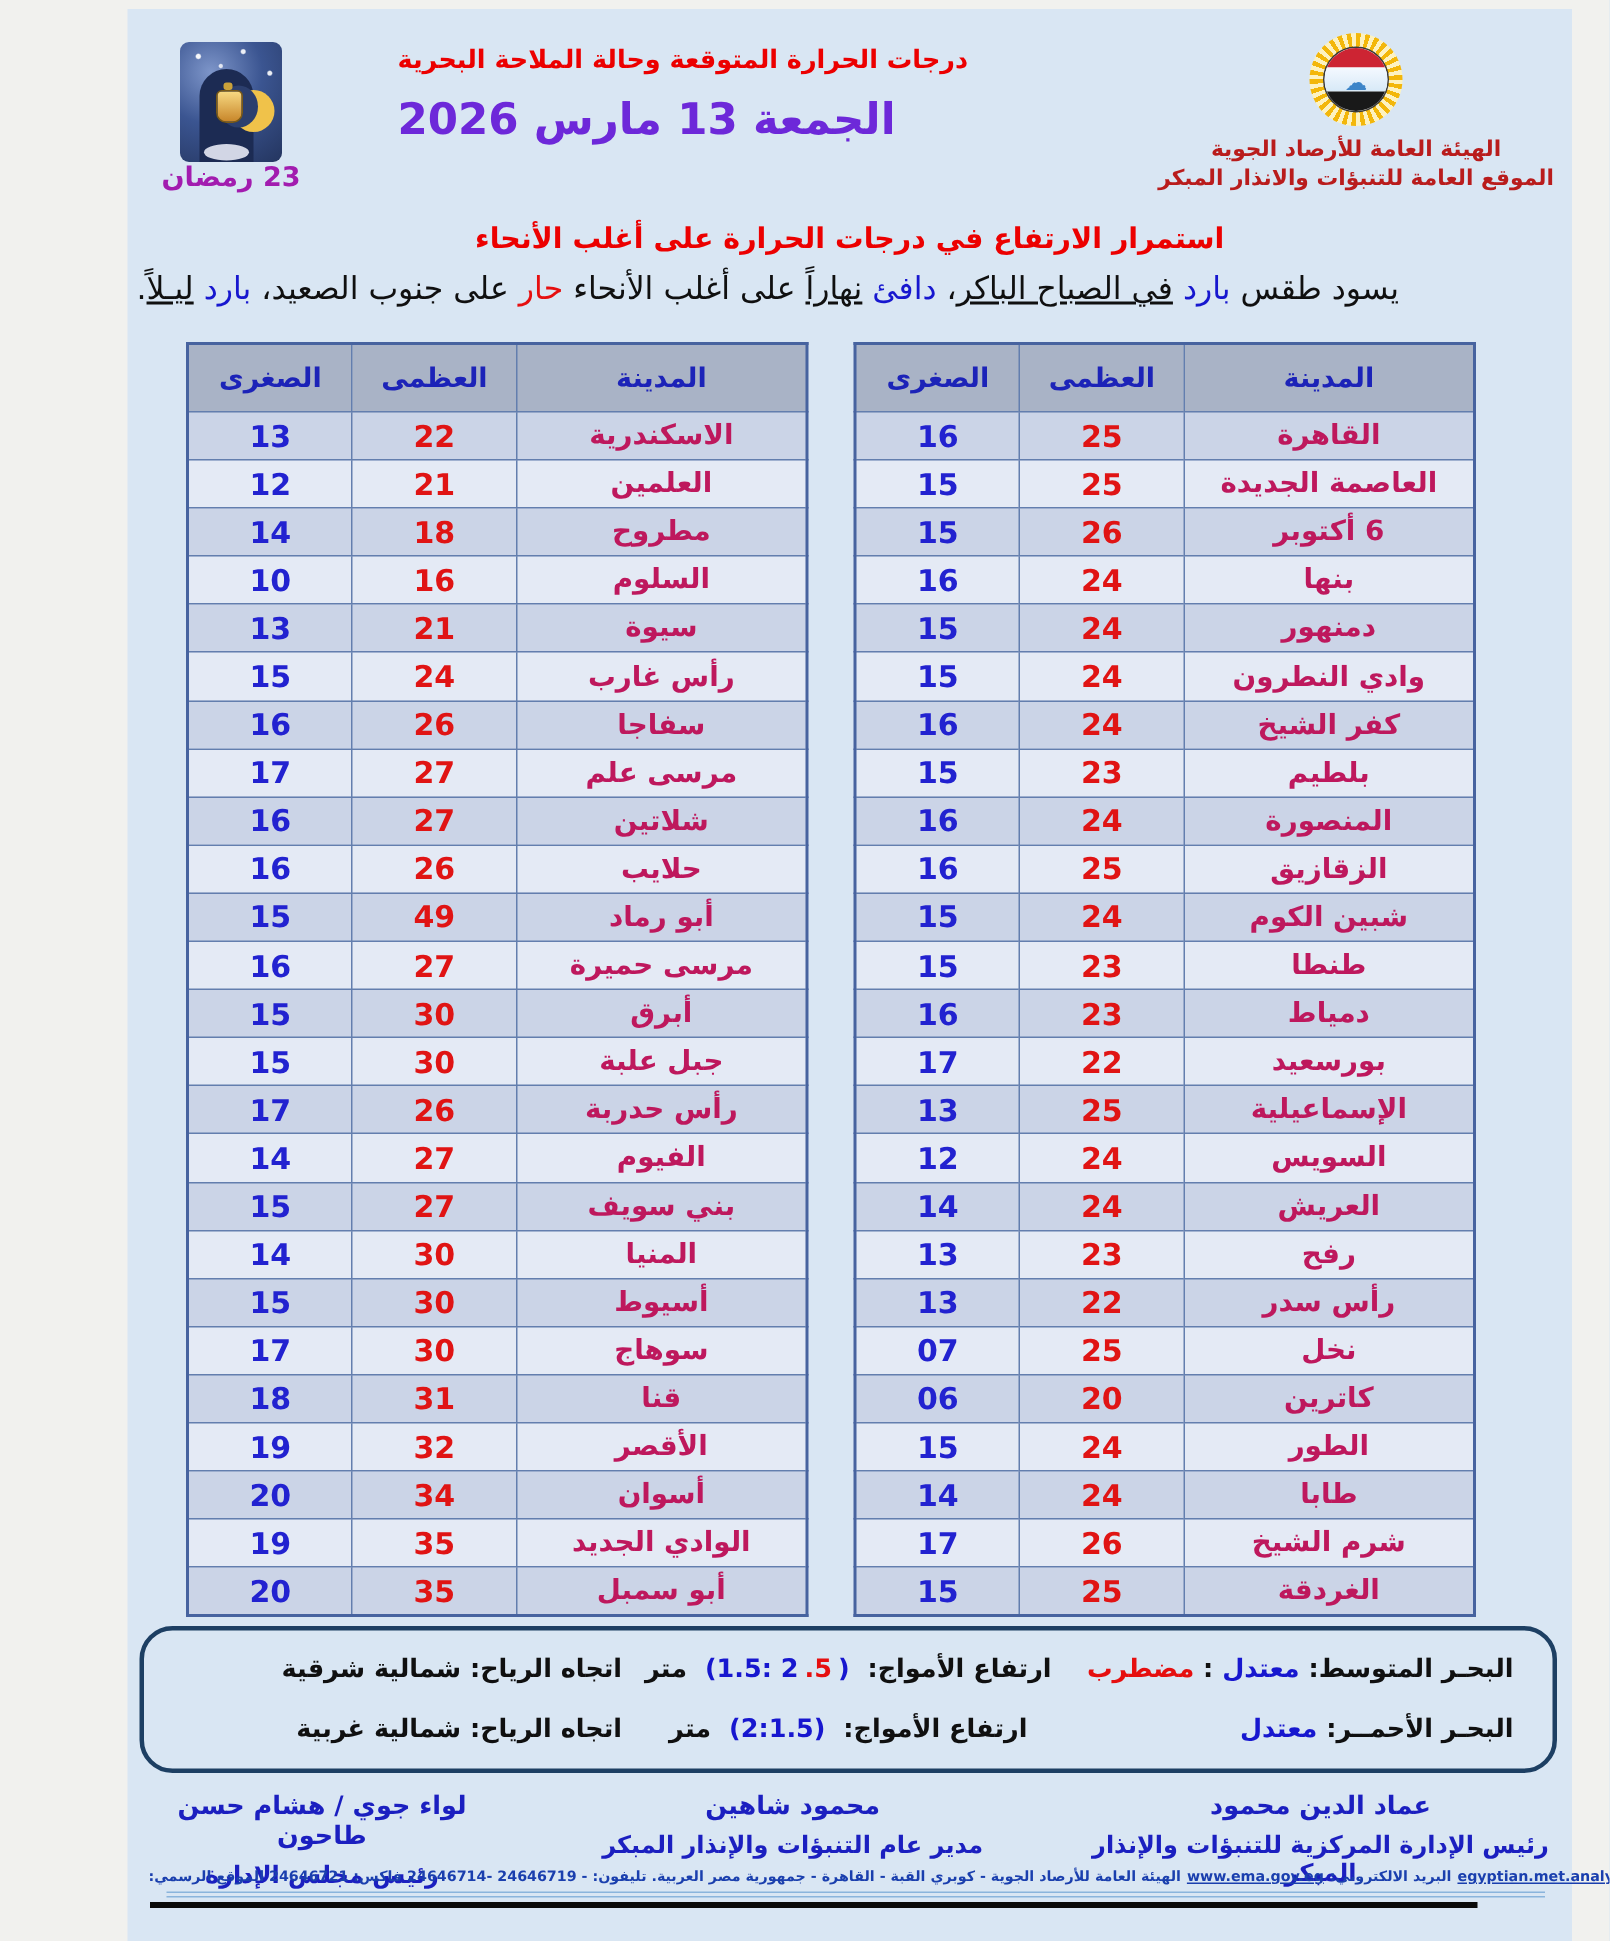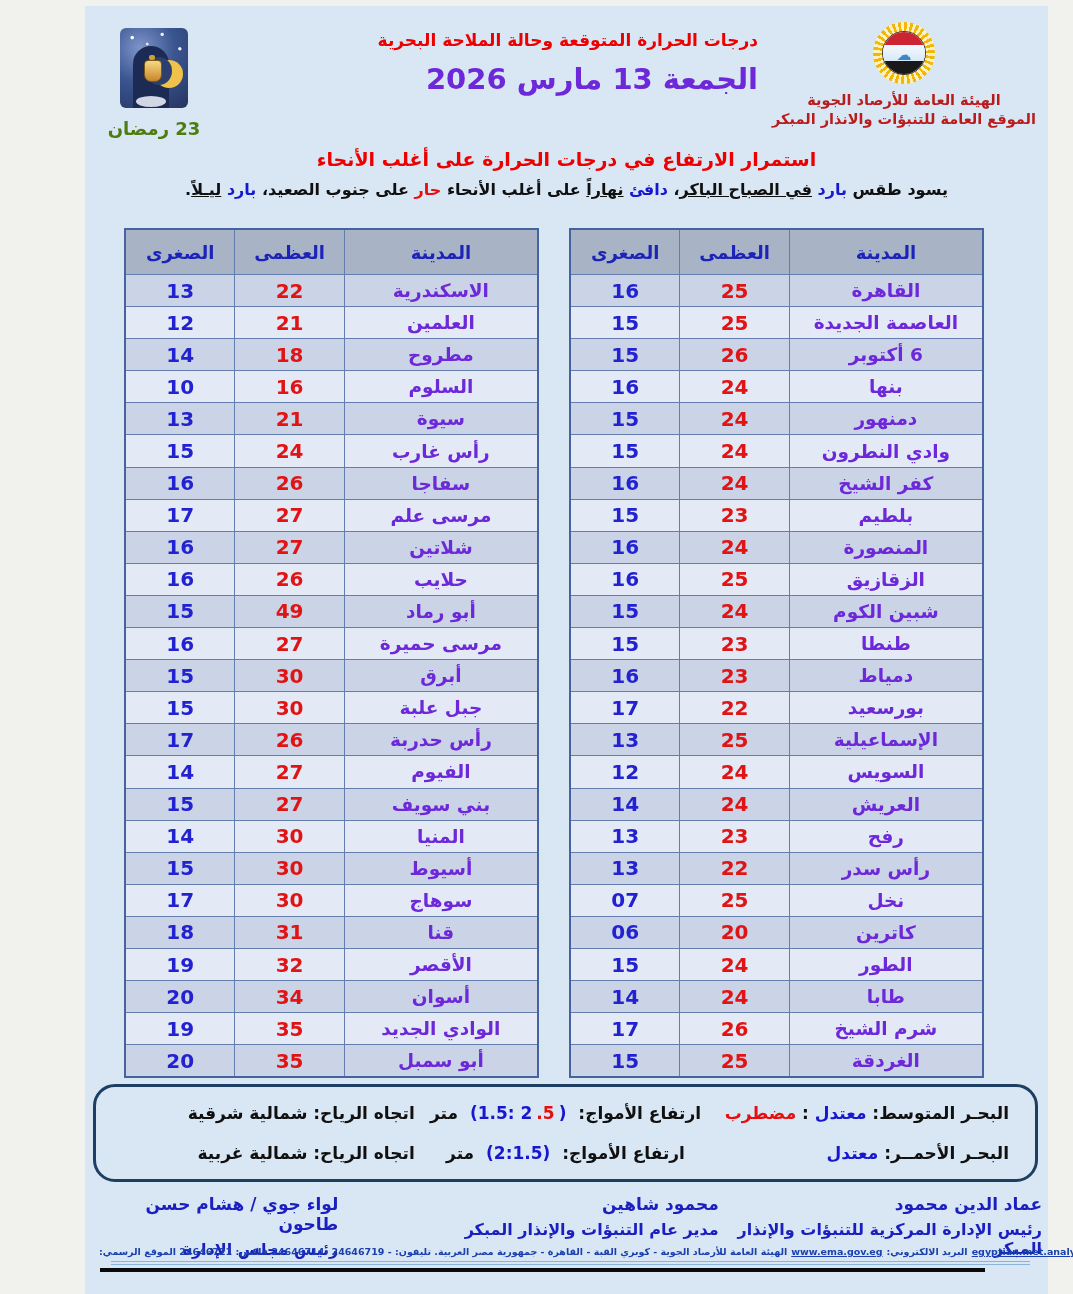--- a/index.html
+++ b/index.html
@@ -20,74 +20,74 @@
       radial-gradient(circle at 88% 26%, rgba(255,255,255,.9) 1.2px, transparent 2.1px),
       radial-gradient(circle at 40% 20%, rgba(255,255,255,.8) 1px, transparent 1.8px),
       radial-gradient(circle at 30% 25%, #7d95c9 0%, #3b5591 45%, #24355f 100%);
   }
   .arch{position:absolute;left:13px;top:18px;width:36px;height:62px;background:#1c2b53;border-radius:18px 18px 0 0;}
   .crescent{position:absolute;right:5px;top:32px;width:28px;height:28px;border-radius:50%;background:#f0c24a;}
   .crescent::after{content:"";position:absolute;left:-9px;top:-3px;width:26px;height:28px;border-radius:50%;background:#2c3f6e;}
   .lamp{position:absolute;left:24px;top:32px;width:16px;height:20px;border:1px solid #7a5a16;border-radius:4px 4px 7px 7px;background:linear-gradient(#f7d982,#c8862a);}
   .lamp::before{content:"";position:absolute;top:-6px;left:4px;width:6px;height:5px;background:#caa23a;border-radius:2px;}
   .glow{position:absolute;left:16px;bottom:1px;width:30px;height:11px;border-radius:50%;background:rgba(242,244,255,.85);}
-  .ramadan-label{margin-top:10px;font-weight:bold;font-size:18px;color:#4d7c0f;direction:rtl;}
-
-  .titles{position:absolute;left:180px;right:290px;top:24px;text-align:right;direction:rtl;}
+  .ramadan-label{margin-top:0;font-weight:bold;font-size:18px;color:#a21caf;direction:rtl;}
+
+  .titles{position:absolute;left:180px;right:290px;top:24px;text-align:left;direction:rtl;}
   .main-title{color:#ec0000;font-weight:bold;font-size:17px;}
   .date-title{color:#6d28d9;font-weight:bold;font-size:29px;margin-top:12px;}
 
   .brand{position:absolute;right:4px;top:16px;width:280px;text-align:center;direction:rtl;}
   .logo{width:62px;height:62px;margin:0 auto;border-radius:50%;position:relative;
         background:repeating-conic-gradient(#f3b70a 0deg 6deg,#fdf2c0 6deg 12deg);}
   .globe{position:absolute;inset:9px;border-radius:50%;overflow:hidden;border:1.5px solid #3a3a3a;background:#fff;}
   .g-red{height:32%;background:#cd2433;}
   .g-mid{height:36%;background:linear-gradient(#f4f9ff,#d7e9f7);text-align:center;}
   .g-mid .cloud{color:#3d85c8;font-size:15px;line-height:.9;}
   .g-black{height:32%;background:#191919;}
   .org1,.org2{color:#b91c1c;font-weight:bold;font-size:14.5px;margin-top:3px;}
   .org1{margin-top:8px;}
 
   .subtitle{position:absolute;top:142px;left:0;right:0;text-align:center;direction:rtl;
             color:#ec0000;font-weight:bold;font-size:19px;}
-  .summary{position:absolute;top:174px;left:6px;right:6px;text-align:center;direction:rtl;
-           color:#101010;font-weight:bold;font-size:16px;}
+  .summary{position:absolute;top:174px;left:6px;right:6px;text-align:left;direction:rtl;
+           color:#101010;font-weight:normal;font-size:21px;}
   .c-blue{color:#1717cf;}
   .c-red{color:#e60f0f;}
   .u{text-decoration:underline;}
 
   
   .tables{position:absolute;top:222px;left:36px;right:64px;direction:rtl;display:flex;gap:30px;}
   table.temps{border-collapse:collapse;width:415px;table-layout:fixed;direction:rtl;
               border:2px solid #47639f;background:#e4eaf5;}
   table.temps th,table.temps td{border:1px solid #637eae;padding:0;text-align:center;vertical-align:middle;}
   table.temps th{height:44px;background:#a9b3c6;color:#1c23b8;font-weight:bold;font-size:18px;}
   table.temps td{height:31.1px;}
   table.temps th:nth-child(1),table.temps td:nth-child(1){width:47%;}
   table.temps th:nth-child(2),table.temps td:nth-child(2){width:26.5%;}
   table.temps th:nth-child(3),table.temps td:nth-child(3){width:26.5%;}
   table.temps tbody tr:nth-child(odd) td{background:#cbd4e7;}
   table.temps tbody tr:nth-child(even) td{background:#e4eaf5;}
-  td.city{color:#6d28d9;font-weight:bold;font-size:18.5px;}
+  td.city{color:#be185d;font-weight:bold;font-size:18.5px;}
   td.tmax{color:#e01414;font-weight:bold;font-size:20px;}
   td.tmin{color:#2222d0;font-weight:bold;font-size:20px;}
 
   
   .marine{position:absolute;top:1078px;left:8px;right:10px;height:98px;border:3.5px solid #1d3f63;
           border-radius:22px;direction:rtl;display:flex;flex-direction:column;justify-content:space-around;
           padding:6px 26px;box-sizing:border-box;font-weight:bold;font-size:17px;color:#101010;}
   .m-row{display:flex;align-items:center;}
   .m-sea{flex:0 0 33%;text-align:right;}
   .m-wave{flex:0 0 34%;text-align:center;}
   .m-wind{flex:0 0 33%;}
   .m-wave span{margin:0 2px;}
 
   
   .sigs{position:absolute;top:1188px;left:6px;right:6px;direction:rtl;display:flex;}
-  .sig{color:#1b1fc0;font-weight:bold;direction:rtl;}
+  .sig{text-align:center;color:#1b1fc0;font-weight:bold;direction:rtl;}
   .sig .nm{font-size:17px;}
   .sig .tt{font-size:16px;margin-top:6px;}
   .sig-1{flex:0 0 40%;}
   .sig-2{flex:0 0 34%;}
   .sig-3{flex:0 0 26%;}
 
   
   .contact{position:absolute;top:1240px;left:12px;right:12px;direction:ltr;text-align:center;
            font-size:9.5px;font-weight:bold;color:#1a3fae;white-space:nowrap;}
   .contact span,.contact a{margin:0 2px;}

